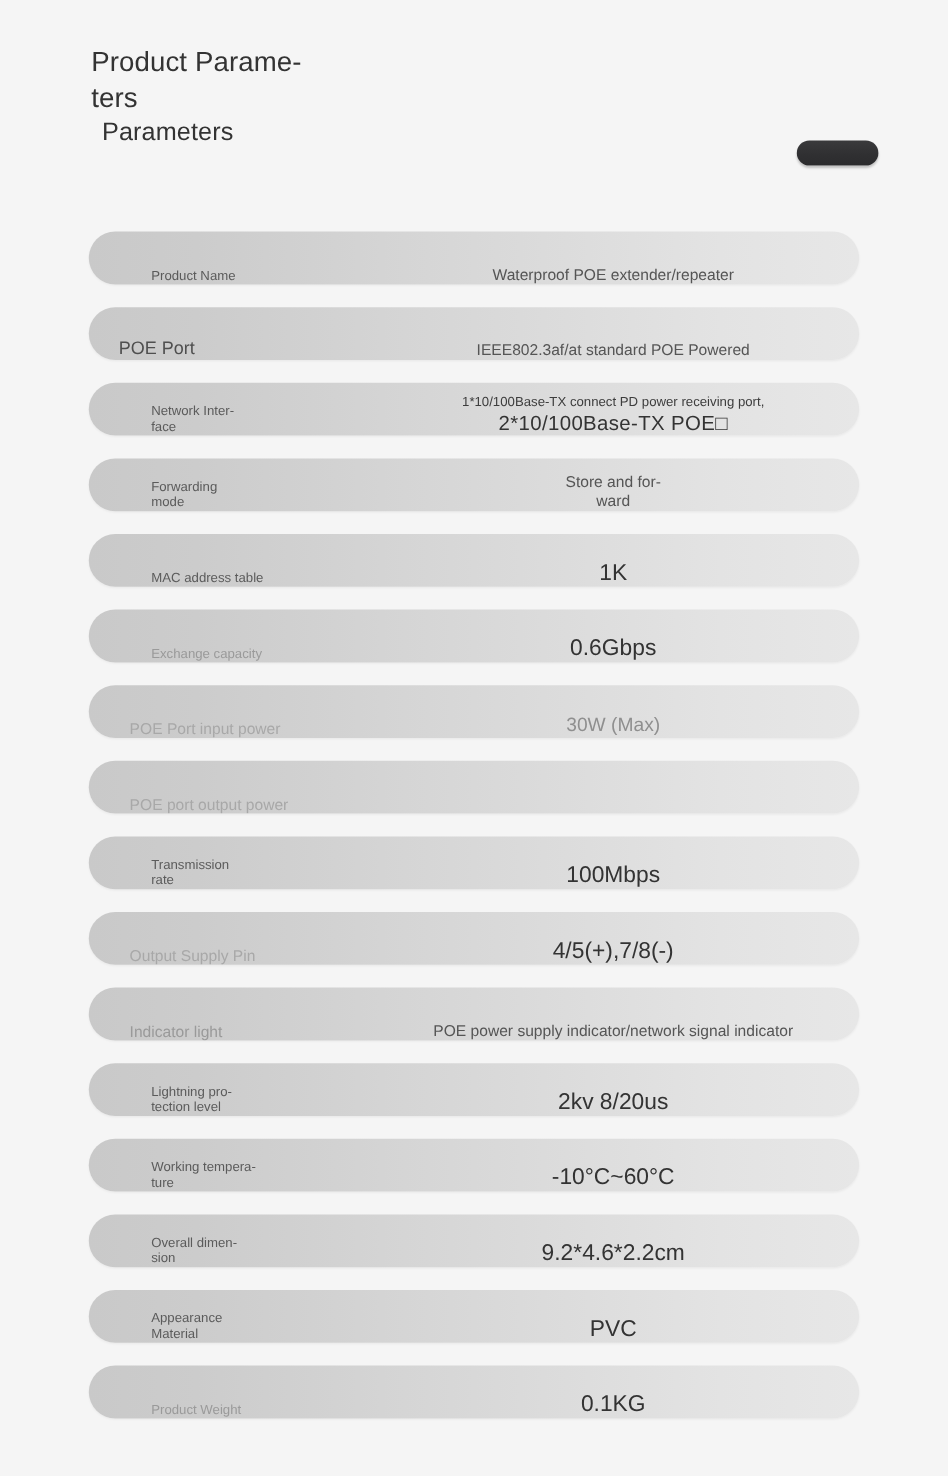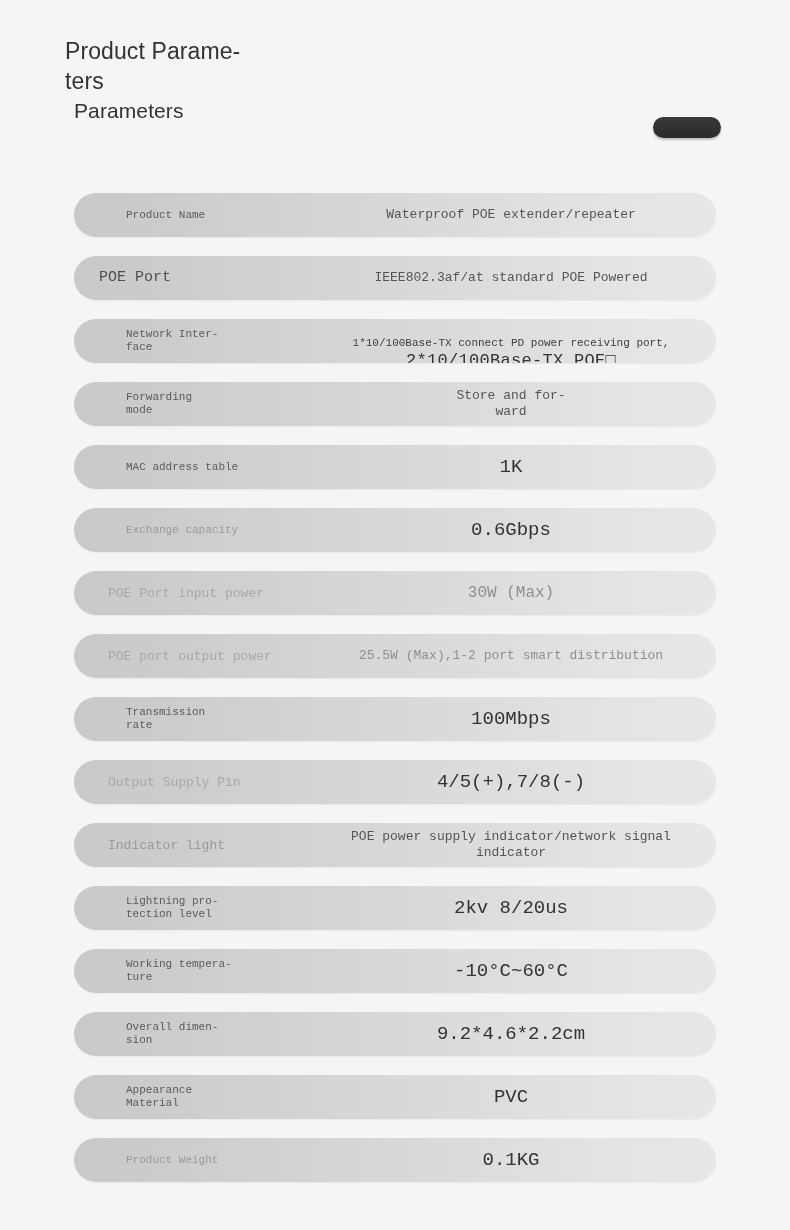--- a/index.html
+++ b/index.html
@@ -13,21 +13,21 @@
     background: #f5f5f5;
     font-family: "Liberation Sans", sans-serif;
     -webkit-font-smoothing: antialiased;
     overflow: hidden;
     position: relative;
   }
 
   
   .header {
     position: absolute;
-    left: 1px; top: 0;
+    left: 12px; top: 0;
     width: 724px;
     height: 178px;
   }
   .title-main {
     position: absolute;
     left: 64px;
     top: 36px;
     width: 200px;
     font-size: 23px;
     line-height: 30px;
@@ -70,23 +70,22 @@
     border-radius: 22px;
     background: linear-gradient(90deg,
                 #c9c9c9 0%,
                 #cccccc 14%,
                 #d4d4d4 38%,
                 #dcdcdc 62%,
                 #e3e3e3 82%,
                 #e7e7e7 100%);
     box-shadow: 0 1px 2px rgba(0,0,0,0.05);
     display: flex;
-    align-items: center;
+    align-items: flex-end;
     overflow: hidden;
-    font-family: Liberation Mono, monospace;
   }
 
   .cell-label {
     width: 246px;
     flex: 0 0 246px;
     box-sizing: border-box;
     padding: 0 10px 0 52px;
     font-size: 11px;
     line-height: 13px;
     color: #5b5b5b;
@@ -175,21 +174,20 @@
     <div class="cell-value val-xl">0.6Gbps</div>
   </div>
 
   <div class="spec-row">
     <div class="cell-label lbl-md lbl-fade2">POE Port input power</div>
     <div class="cell-value val-lg val-fade">30W (Max)</div>
   </div>
 
   <div class="spec-row">
     <div class="cell-label lbl-md lbl-fade2">POE port output power</div>
-    <div class="cell-value val-md val-fade">25.5W (Max),1-2 port smart distribution</div>
   </div>
 
   <div class="spec-row">
     <div class="cell-label" style="white-space:pre-line;">Transmission
 rate</div>
     <div class="cell-value val-xl">100Mbps</div>
   </div>
 
   <div class="spec-row">
     <div class="cell-label lbl-md lbl-fade2">Output Supply Pin</div>

